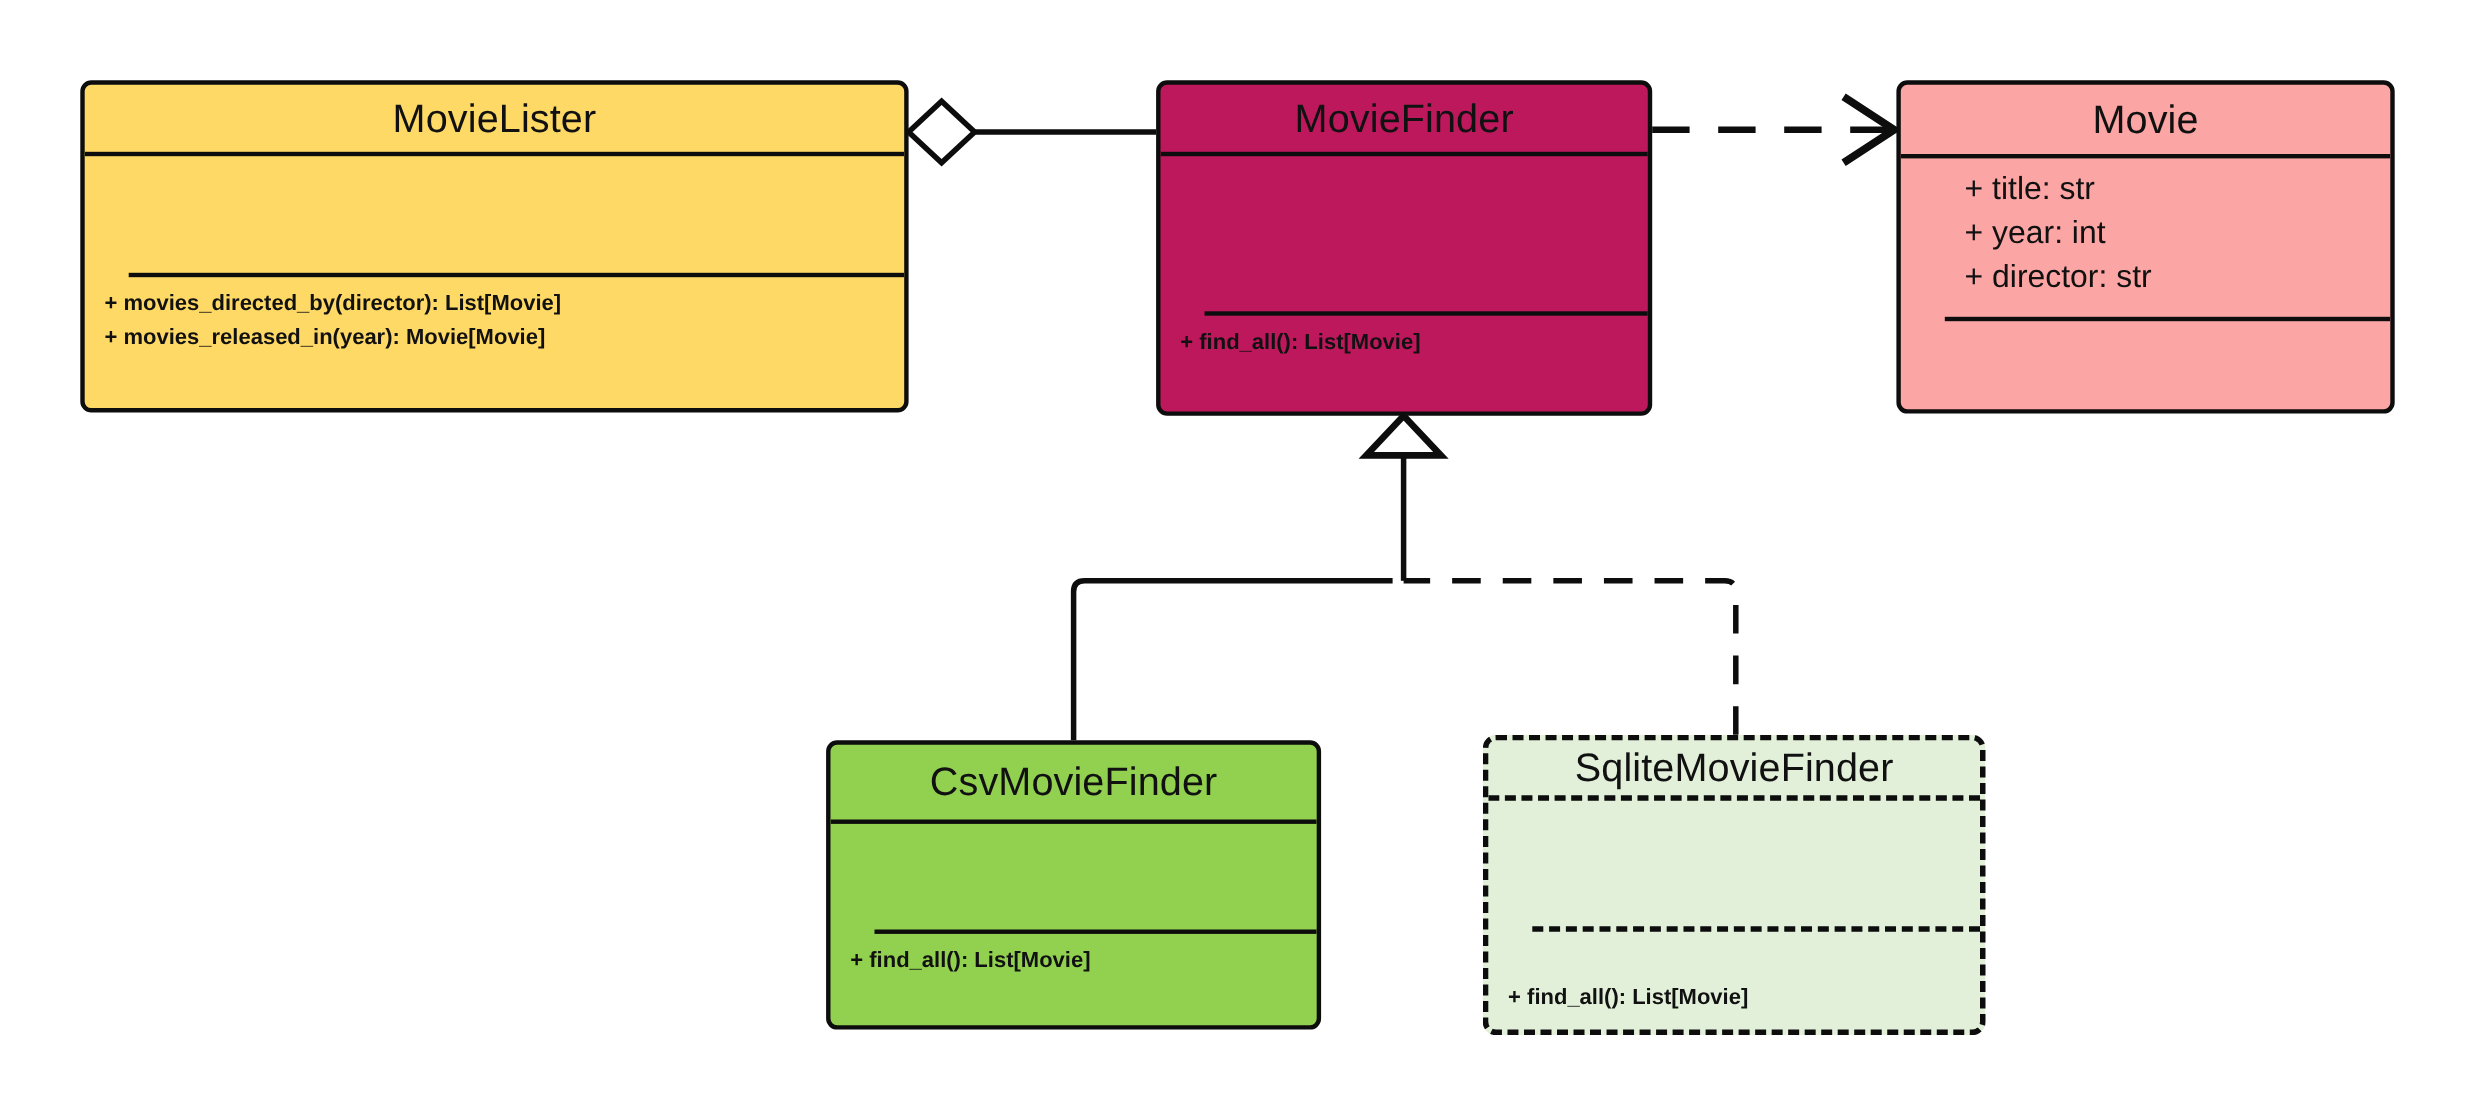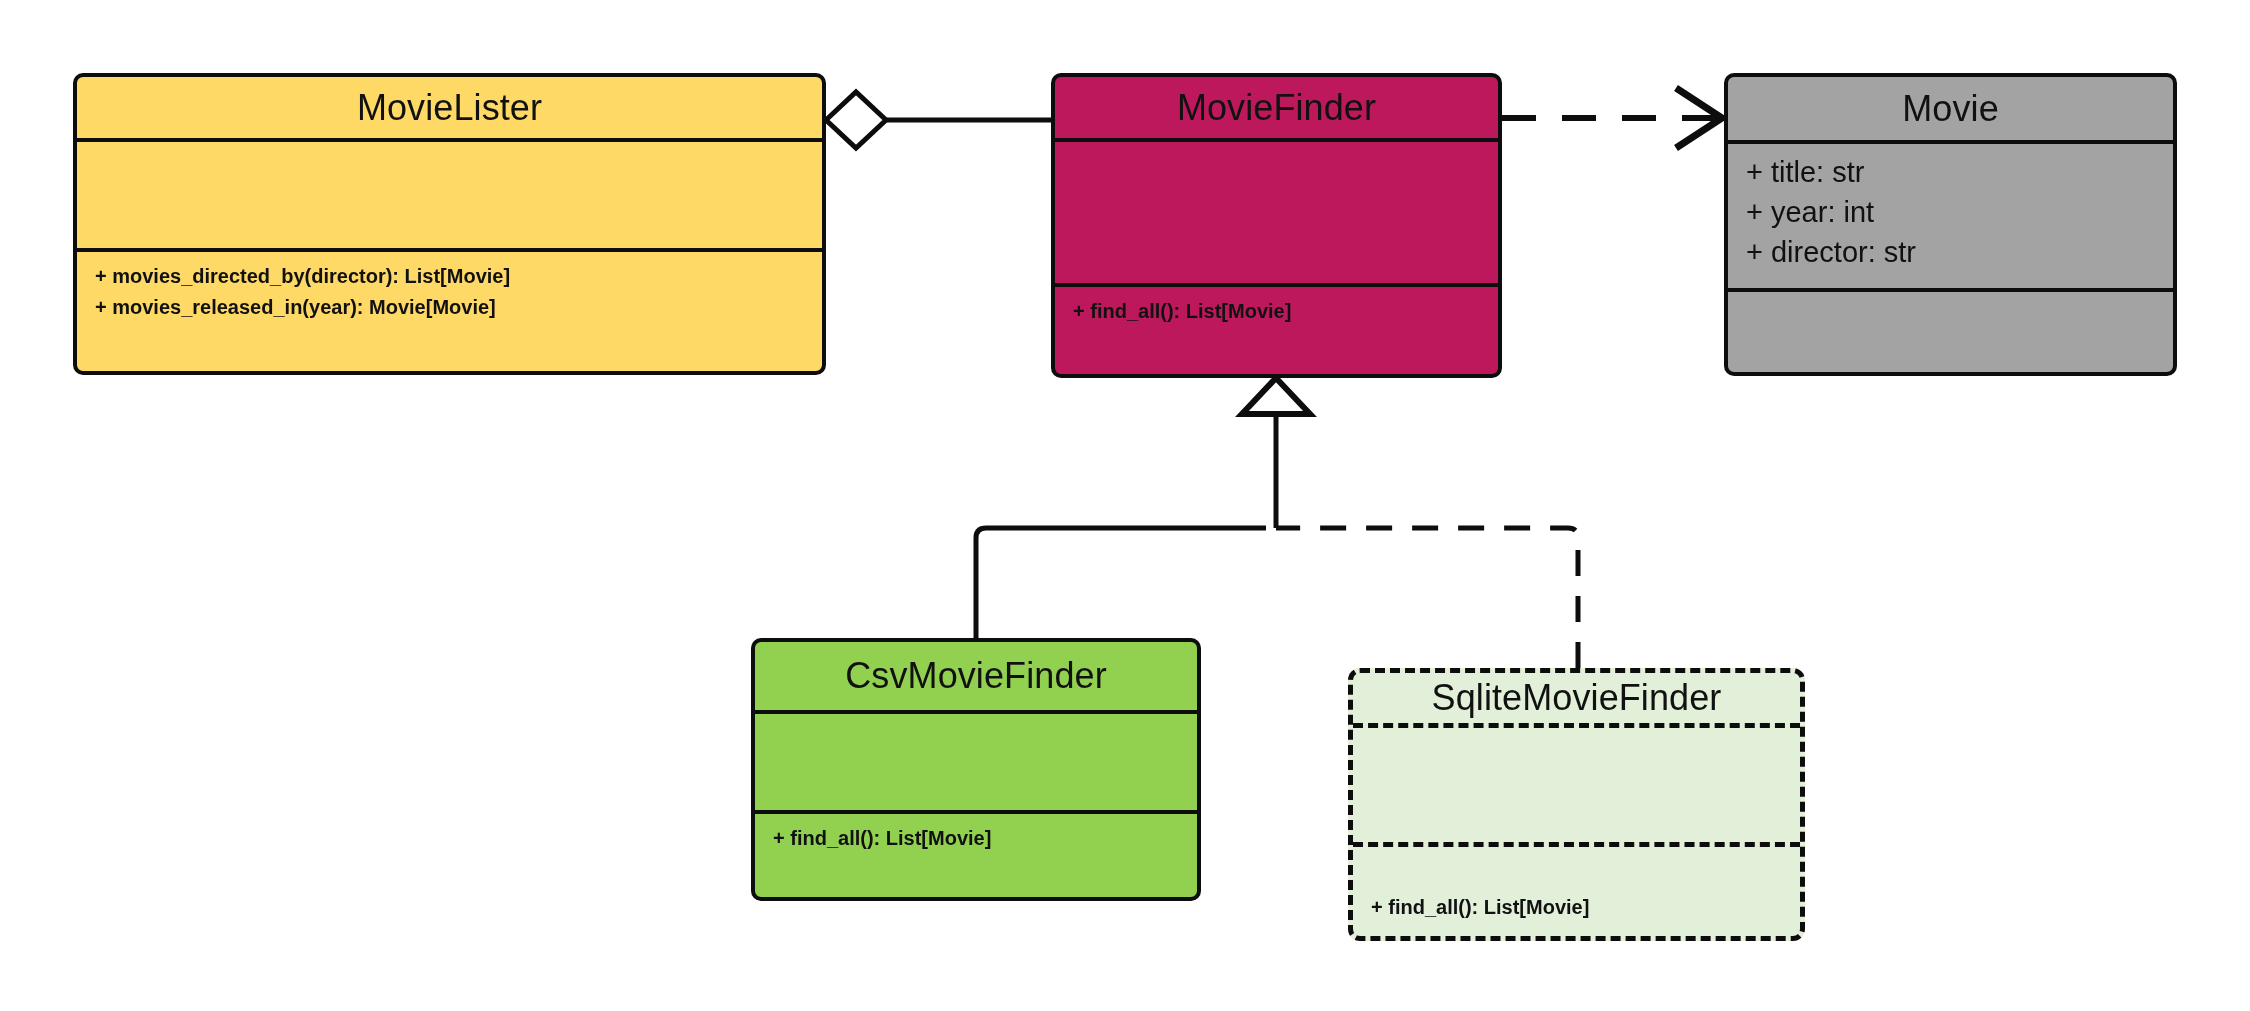--- a/index.html
+++ b/index.html
@@ -54,20 +54,21 @@
   .uml-class.dashed .cls-name {
     border-bottom: 5px dashed #0d0d0d;
   }
   .cls-attrs {
     box-sizing: border-box;
     padding: 14px 18px 8px 18px;
     border-bottom: 4px solid #0d0d0d;
     font-size: 29px;
     line-height: 1.0;
     color: #111111;
+    margin-left: 40px;
   }
   .uml-class.dashed .cls-attrs {
     border-bottom: 5px dashed #0d0d0d;
   }
   .cls-ops {
     box-sizing: border-box;
     padding: 14px 18px 8px 18px;
     font-size: 20px;
     line-height: 1.0;
     color: #111111;
@@ -120,31 +121,31 @@
   </div>
 
   <div class="uml-class" style="left:1051px; top:73px; width:451px; height:305px; background:#be185d;">
     <div class="cls-name" style="height:65px;">MovieFinder</div>
     <div class="cls-attrs" style="height:145px;"></div>
     <div class="cls-ops">
       <div class="member">+ find_all(): List[Movie]</div>
     </div>
   </div>
 
-  <div class="uml-class" style="left:1724px; top:73px; width:453px; height:303px; background:#a3a3a3;">
+  <div class="uml-class" style="left:1724px; top:73px; width:453px; height:303px; background:#fca5a5;">
     <div class="cls-name" style="height:67px;">Movie</div>
     <div class="cls-attrs" style="height:148px;">
       <div class="member">+ title: str</div>
       <div class="member">+ year: int</div>
       <div class="member">+ director: str</div>
     </div>
     <div class="cls-ops"></div>
   </div>
 
-  <div class="uml-class" style="left:751px; top:638px; width:450px; height:263px; background:#92D050;">
+  <div class="uml-class" style="left:751px; top:673px; width:450px; height:263px; background:#92D050;">
     <div class="cls-name" style="height:72px;">CsvMovieFinder</div>
     <div class="cls-attrs" style="height:100px;"></div>
     <div class="cls-ops">
       <div class="member">+ find_all(): List[Movie]</div>
     </div>
   </div>
 
   <div class="uml-class dashed" style="left:1348px; top:668px; width:457px; height:273px; background:#E2F0D9;">
     <div class="cls-name" style="height:72px;">SqliteMovieFinder</div>
     <div class="cls-attrs" style="height:102px;"></div>

